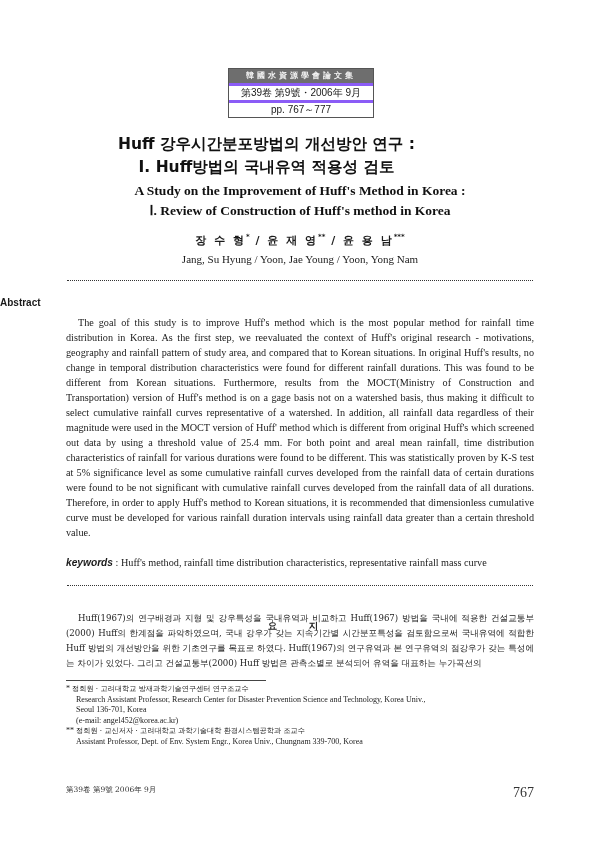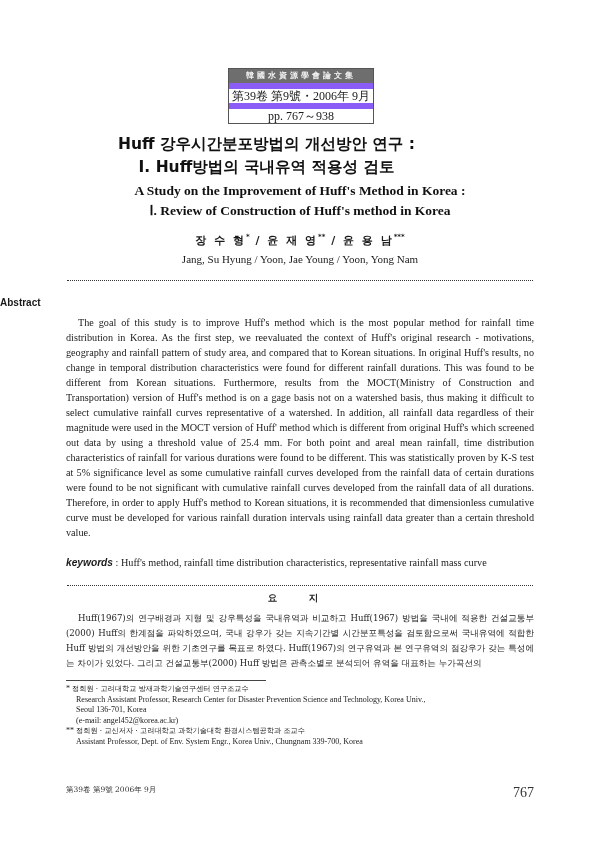--- a/index.html
+++ b/index.html
@@ -9,21 +9,21 @@
   }
   .journal-box {
     position: absolute; left: 228px; top: 68px; width: 144px;
     border: 1px solid #555; font-size: 8.5px; text-align: center;
   }
   .journal-banner {
     background: #6e6e6e; color: #f2f2f2; height: 14px; line-height: 14px;
     letter-spacing: 3px; font-family: "DejaVu Sans", sans-serif; font-size: 8px;
     font-weight: bold;
   }
-  .journal-row { height: 14px; line-height: 14px; border-top: 6px solid #8b5cf6; font-family: Liberation Serif, serif; font-size: 12px; }
+  .journal-row { height: 14px; line-height: 14px; border-top: 3px solid #8b5cf6; font-family: Liberation Sans, sans-serif; font-size: 10px; }
   .title-ko {
     position: absolute; left: 0; width: 533px; text-align: center;
     font-family: "DejaVu Sans", sans-serif; font-weight: bold; font-size: 15.5px; color: #111;
   }
   .title-en {
     position: absolute; left: 0; width: 600px; text-align: center;
     font-family: "Liberation Serif", serif; font-weight: bold; font-size: 13.5px; color: #111;
   }
   .authors-ko {
     position: absolute; left: 0; top: 233px; width: 600px; text-align: center;
@@ -44,21 +44,21 @@
   }
   .abstract-body {
     position: absolute; left: 66px; top: 315px; width: 468px;
     font-size: 10.2px; line-height: 15px; text-align: justify; text-indent: 12px;
   }
   .keywords {
     position: absolute; left: 66px; top: 557px; width: 470px; font-size: 10.2px;
   }
   .keywords b { font-family: "Liberation Sans", sans-serif; font-style: italic; }
   .yoji-heading {
-    position: absolute; left: 0; top: 592px; width: 600px; text-align: center;
+    position: absolute; left: 0; top: 620px; width: 600px; text-align: center;
     font-family: "DejaVu Sans", sans-serif; font-weight: bold; font-size: 9.5px; letter-spacing: 14px;
   }
   .yoji-body {
     position: absolute; left: 66px; top: 611px; width: 468px;
     font-family: "DejaVu Serif", serif; font-size: 8.6px; line-height: 15px;
     text-align: justify; text-indent: 12px; color: #222;
   }
   .fn-rule {
     position: absolute; left: 66px; top: 680px; width: 200px; height: 0; border-top: 1px solid #444;
   }
@@ -74,21 +74,21 @@
   .footer-right {
     position: absolute; left: 510px; top: 785px; width: 24px; text-align: right; font-size: 14px; color: #333;
   }
 </style>
 </head>
 <body>
 
 <div class="journal-box">
   <div class="journal-banner">韓國水資源學會論文集</div>
   <div class="journal-row">第39卷 第9號・2006年 9月</div>
-  <div class="journal-row">pp. 767～938</div>
+  <div class="journal-row">pp. 767～777</div>
 </div>
 
 <div class="title-ko" style="top:134px;">Huff 강우시간분포방법의 개선방안 연구 :</div>
 <div class="title-ko" style="top:157px;">Ⅰ. Huff방법의 국내유역 적용성 검토</div>
 <div class="title-en" style="top:183px;">A Study on the Improvement of Huff's Method in Korea :</div>
 <div class="title-en" style="top:202px;">Ⅰ. Review of Construction of Huff's method in Korea</div>
 
 <div class="authors-ko">
   <span>장 수 형</span><sup>*</sup><span> / </span><span>윤 재 영</span><sup>**</sup><span> / </span><span>윤 용 남</span><sup>***</sup>
 </div>

